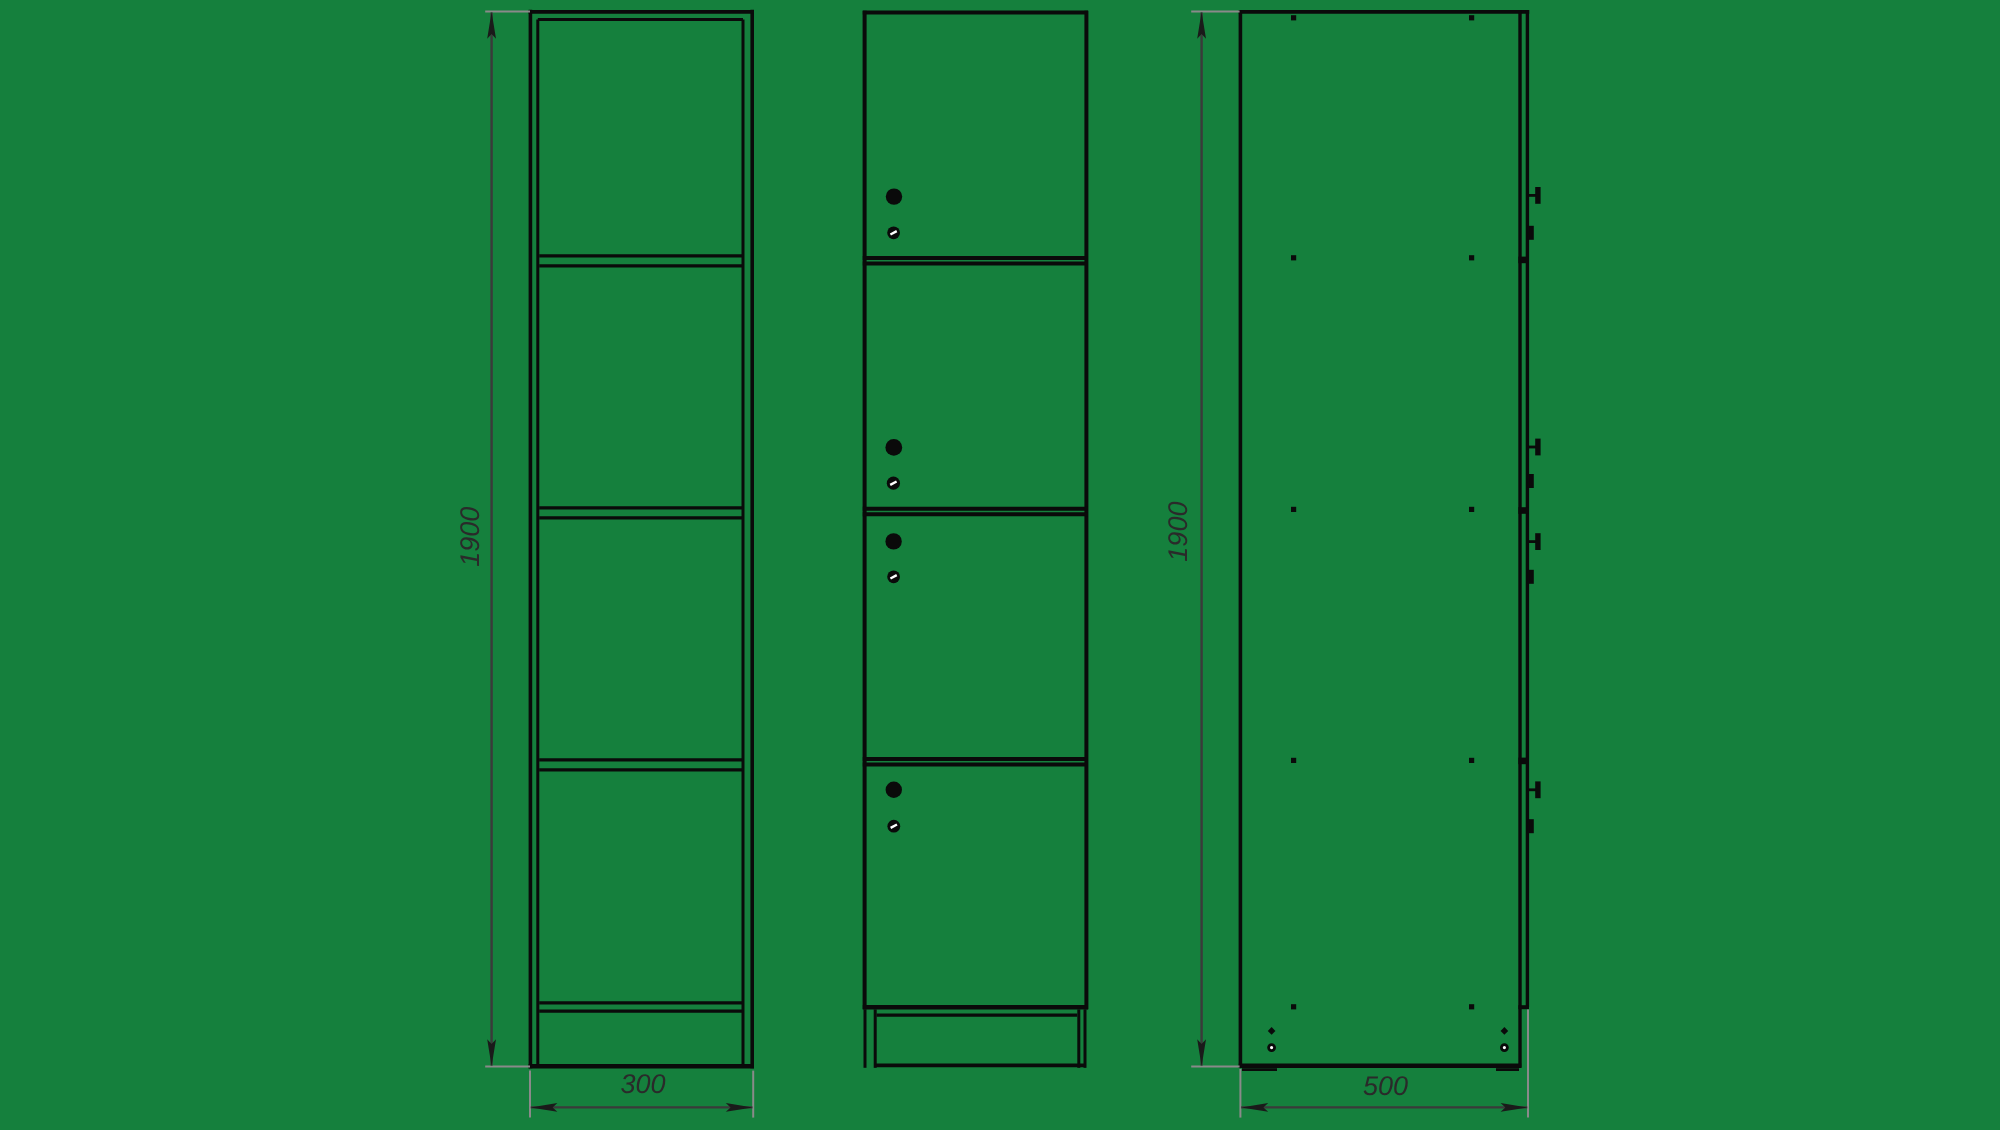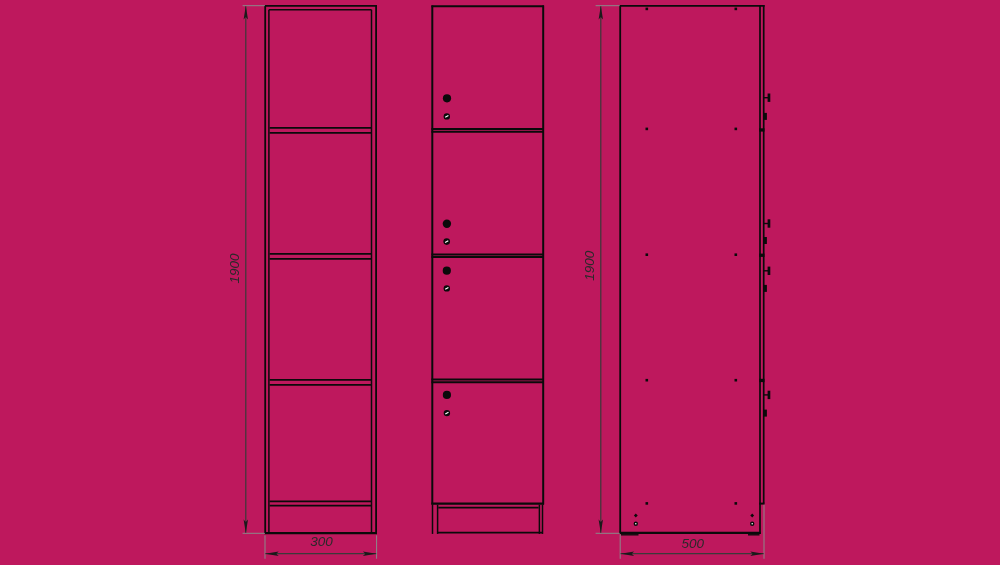--- a/index.html
+++ b/index.html
@@ -1,16 +1,16 @@
 <!DOCTYPE html>
 <html><head>
 <meta charset="utf-8">
 <style>
   html,body{margin:0;padding:0;background:#ffffff;}
-  .wrap{position:relative;width:1000px;height:565px;background:#be185d;overflow:hidden;}
+  .wrap{position:relative;width:1000px;height:565px;background:#15803d;overflow:hidden;}
   svg{position:absolute;left:0;top:0;}
   text{font-family:"Liberation Sans",sans-serif;font-style:italic;fill:#2a2a2a;}
 </style>
 </head>
 <body>
 <div class="wrap">
 <svg width="1000" height="565" viewBox="0 0 1000 565">
 
   <g stroke="#0a0a0a" fill="none">
 

